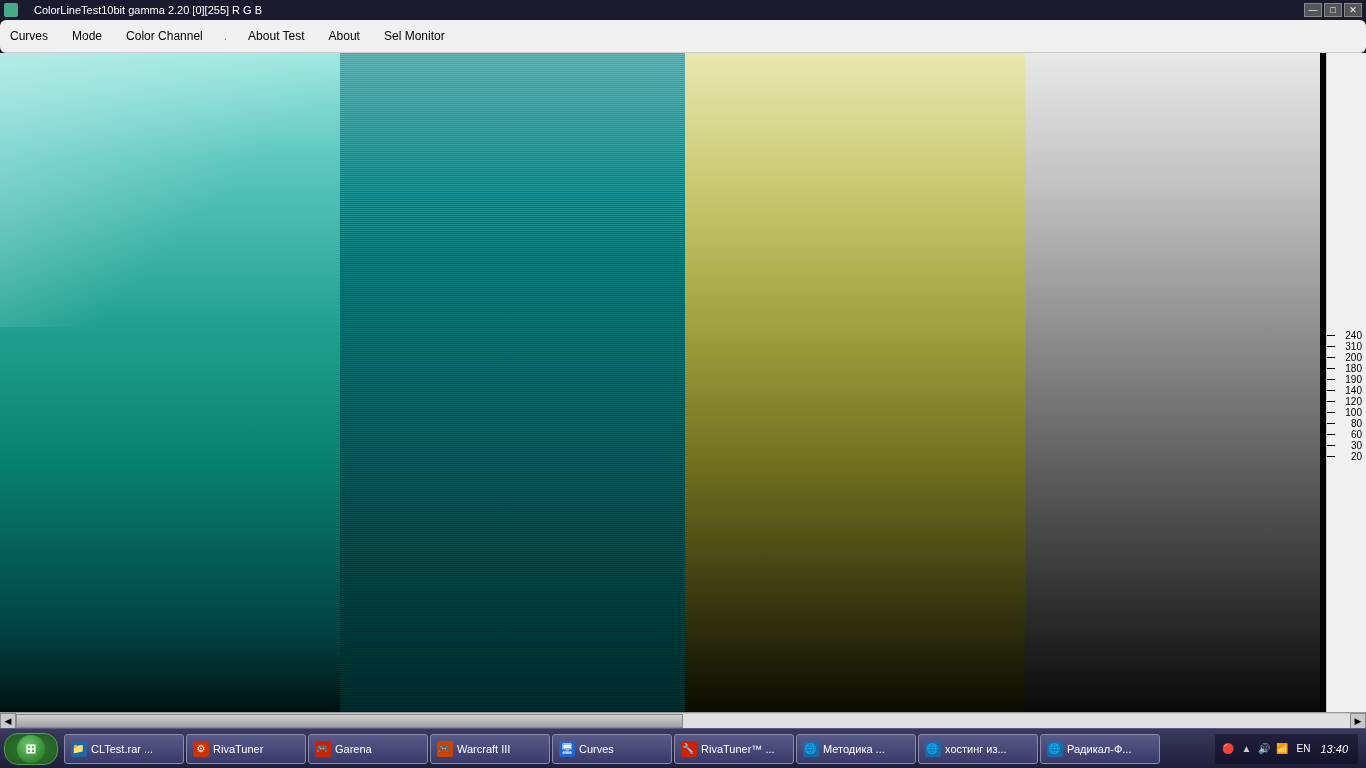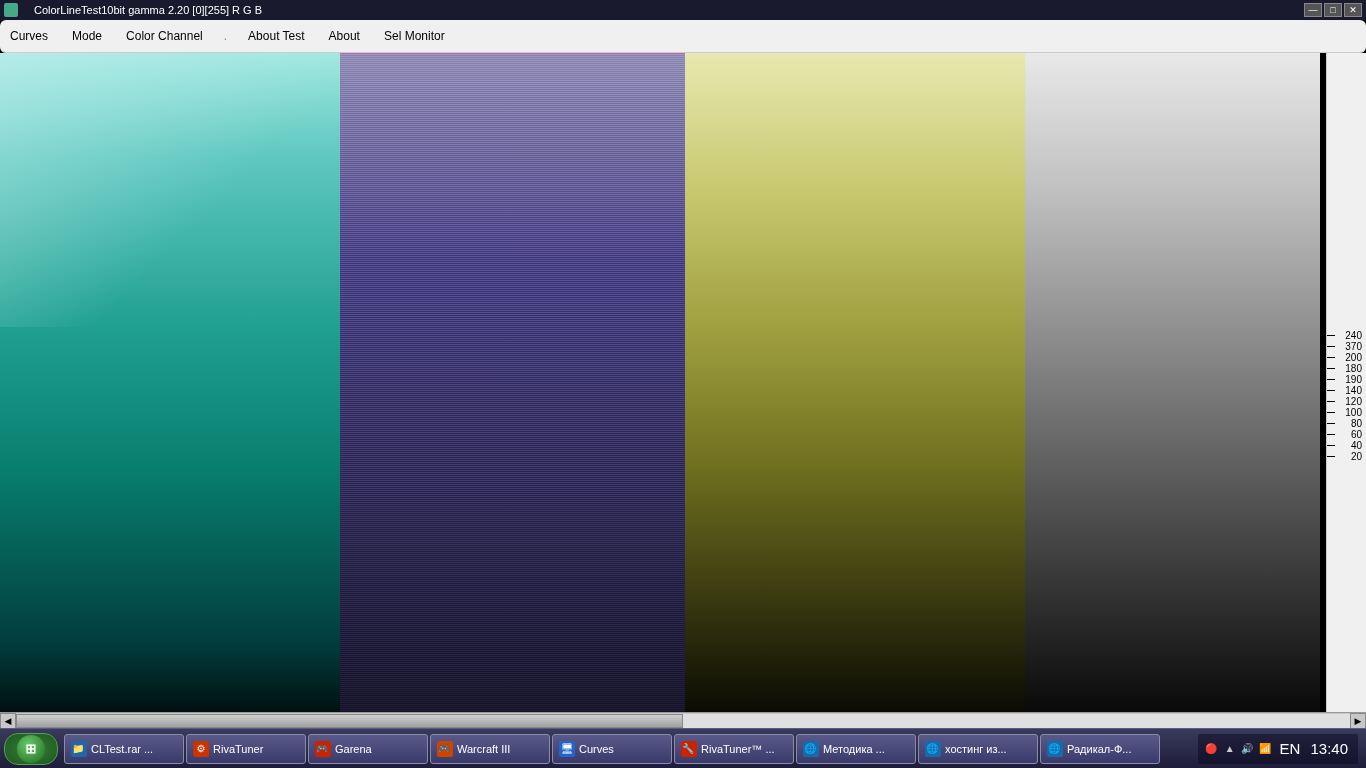--- a/index.html
+++ b/index.html
@@ -210,27 +210,28 @@
       border-radius: 2px;
       height: 30px;
     }
     .tray-icon {
       width: 16px; height: 16px;
       display: flex; align-items: center; justify-content: center;
       font-size: 10px; color: #ccc;
     }
     .tray-time {
       color: #fff;
-      font-size: 15px;
+      font-size: 11px;
       text-align: right;
       padding: 0 4px;
+      font-style: italic;
     }
     .lang-indicator {
       color: #fff;
-      font-size: 15px;
+      font-size: 10px;
       padding: 0 4px;
     }
 
     
     #scrollbar-container {
       position: absolute;
       bottom: 40px;
       left: 0;
       width: 100%;
       height: 16px;
@@ -330,30 +331,30 @@
       </div>
     </div>
 
     <div id="panel-yellow"></div>
 
     <div id="panel-gray"></div>
   </div>
 
   <div id="scale-ruler">
     <div class="scale-tick">240</div>
-    <div class="scale-tick">370</div>
+    <div class="scale-tick">310</div>
     <div class="scale-tick">200</div>
     <div class="scale-tick">180</div>
     <div class="scale-tick">190</div>
     <div class="scale-tick">140</div>
     <div class="scale-tick">120</div>
     <div class="scale-tick">100</div>
     <div class="scale-tick">80</div>
     <div class="scale-tick">60</div>
-    <div class="scale-tick">40</div>
+    <div class="scale-tick">30</div>
     <div class="scale-tick">20</div>
   </div>
 
 </div>
 
 <div id="scrollbar-container">
   <div class="scrollbar-arrow">◀</div>
   <div id="scrollbar-track">
     <div id="scrollbar-thumb"></div>
   </div>

